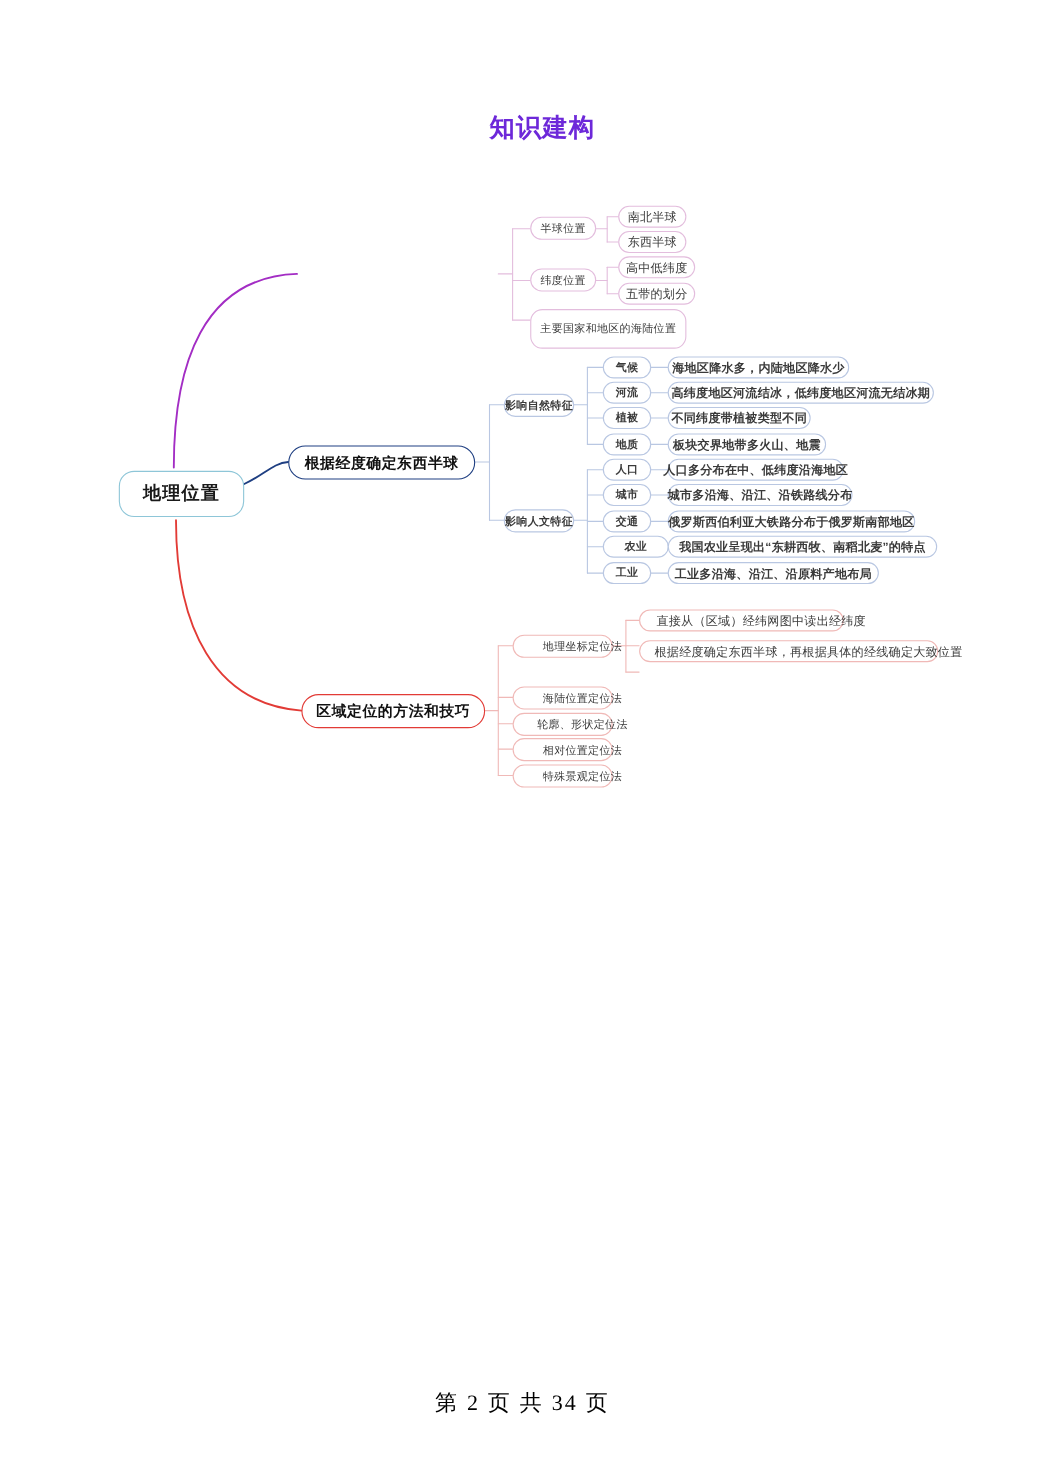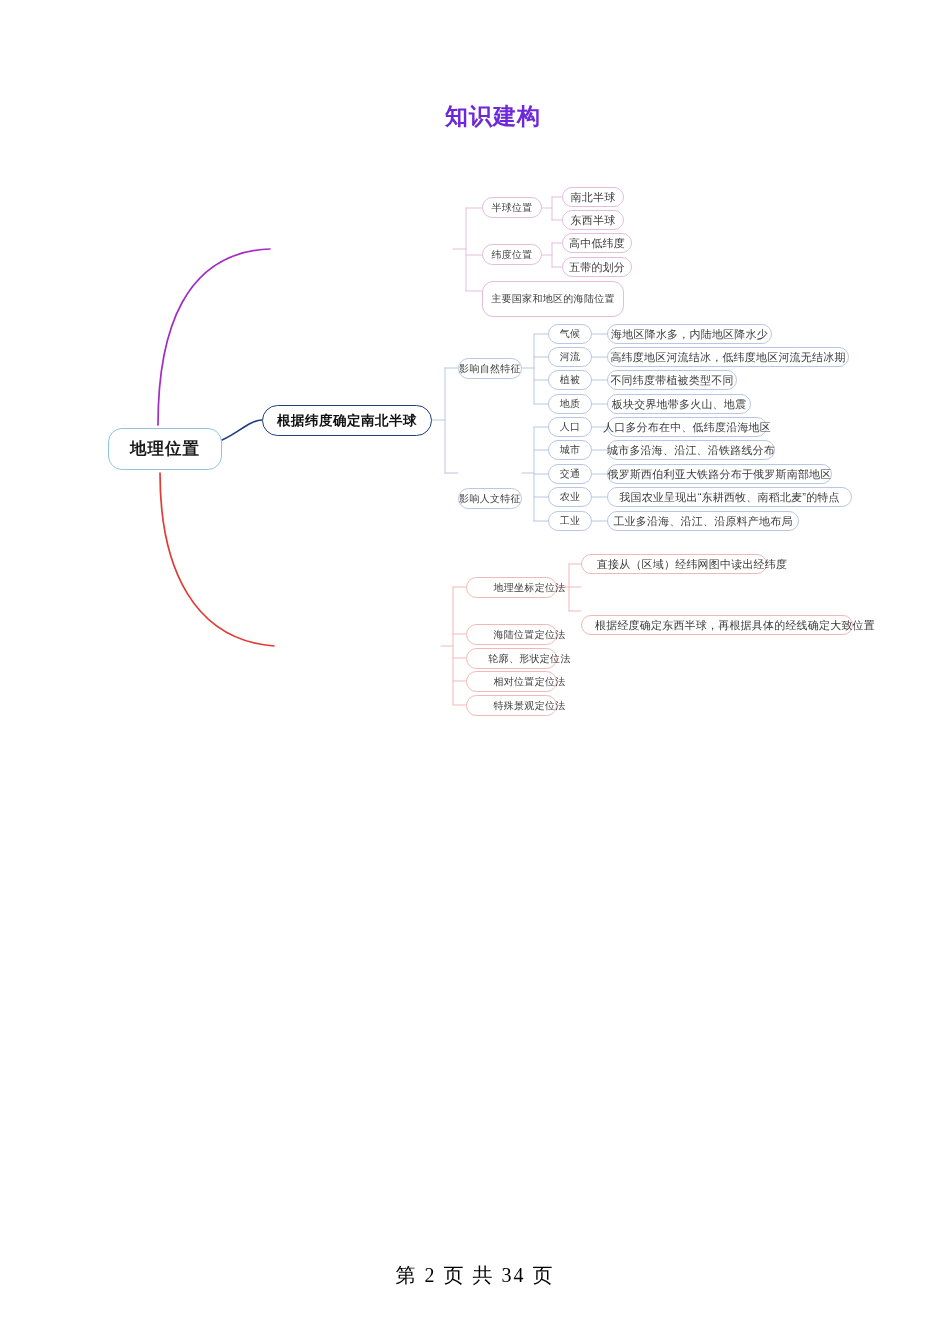--- a/index.html
+++ b/index.html
@@ -81,21 +81,21 @@
   
   .node-l3 {
     border-radius: 11px;
     font-size: 11px;
     color: #3a3a3a;
     border-width: 0.9px;
     border-style: solid;
     letter-spacing: 0.2px;
   }
   .tone-purple { border-color: #e3bddd; }
-  .tone-blue   { border-color: #b9c7e2; }
+  .tone-blue   { border-color: #b9c7e2; font-weight: bold; }
   .tone-red    { border-color: #f0b9b7; padding-left: 36px; }
   #footer {
     position: absolute;
     top: 1262px;
     left: 0;
     width: 950px;
     text-align: center;
     font-size: 20px;
     color: #000000;
     font-family: "Liberation Serif", "DejaVu Serif", serif;
@@ -187,57 +187,58 @@
   <div class="node node-l2 tone-purple" style="left:482px; top:197px; width:60px; height:21px;">半球位置</div>
   <div class="node node-l3 tone-purple" style="left:562px; top:187px; width:62px; height:20px;">南北半球</div>
   <div class="node node-l3 tone-purple" style="left:562px; top:210px; width:62px; height:20px;">东西半球</div>
 
   <div class="node node-l2 tone-purple" style="left:482px; top:244px; width:60px; height:21px;">纬度位置</div>
   <div class="node node-l3 tone-purple" style="left:562px; top:233px; width:70px; height:20px;">高中低纬度</div>
   <div class="node node-l3 tone-purple" style="left:562px; top:257px; width:70px; height:20px;">五带的划分</div>
 
   <div class="node node-l2 tone-purple" style="left:482px; top:281px; width:142px; height:36px;">主要国家和地区的海陆位置</div>
 
-  <div class="node node-l1 l1-blue" style="left:262px; top:405px; width:170px; height:31px;">根据纬度确定南北半球</div>
+  <div class="node node-l1 l1-blue" style="left:262px; top:405px; width:170px; height:31px;">根据经度确定东西半球</div>
 
   <div class="node node-l2 tone-blue" style="left:458px; top:358px; width:64px; height:21px;">影响自然特征</div>
 
   <div class="node node-l2 tone-blue" style="left:548px; top:324px; width:44px; height:20px;">气候</div>
   <div class="node node-l3 tone-blue" style="left:607px; top:324px; width:165px; height:20px;">海地区降水多，内陆地区降水少</div>
 
   <div class="node node-l2 tone-blue" style="left:548px; top:347px; width:44px; height:20px;">河流</div>
   <div class="node node-l3 tone-blue" style="left:607px; top:347px; width:242px; height:20px;">高纬度地区河流结冰，低纬度地区河流无结冰期</div>
 
   <div class="node node-l2 tone-blue" style="left:548px; top:370px; width:44px; height:20px;">植被</div>
   <div class="node node-l3 tone-blue" style="left:607px; top:370px; width:130px; height:20px;">不同纬度带植被类型不同</div>
 
   <div class="node node-l2 tone-blue" style="left:548px; top:394px; width:44px; height:20px;">地质</div>
   <div class="node node-l3 tone-blue" style="left:607px; top:394px; width:144px; height:20px;">板块交界地带多火山、地震</div>
 
-  <div class="node node-l2 tone-blue" style="left:458px; top:488px; width:64px; height:21px;">影响人文特征</div>
+  <div class="node node-l2 tone-blue" style="left:458px; top:463px; width:64px; height:21px;">影响人文特征</div>
 
   <div class="node node-l2 tone-blue" style="left:548px; top:417px; width:44px; height:20px;">人口</div>
   <div class="node node-l3 tone-blue" style="left:607px; top:417px; width:160px; height:20px;">人口多分布在中、低纬度沿海地区</div>
 
   <div class="node node-l2 tone-blue" style="left:548px; top:440px; width:44px; height:20px;">城市</div>
   <div class="node node-l3 tone-blue" style="left:607px; top:440px; width:168px; height:20px;">城市多沿海、沿江、沿铁路线分布</div>
 
   <div class="node node-l2 tone-blue" style="left:548px; top:464px; width:44px; height:20px;">交通</div>
   <div class="node node-l3 tone-blue" style="left:607px; top:464px; width:225px; height:20px;">俄罗斯西伯利亚大铁路分布于俄罗斯南部地区</div>
 
-  <div class="node node-l2 tone-blue" style="left:548px; top:487px; width:44px; height:20px;">农业</div>
+  <div class="node node-l2 tone-blue" style="left:548px; top:487px; width:60px; height:20px;">农业</div>
   <div class="node node-l3 tone-blue" style="left:607px; top:487px; width:245px; height:20px;">我国农业呈现出“东耕西牧、南稻北麦”的特点</div>
 
   <div class="node node-l2 tone-blue" style="left:548px; top:511px; width:44px; height:20px;">工业</div>
   <div class="node node-l3 tone-blue" style="left:607px; top:511px; width:192px; height:20px;">工业多沿海、沿江、沿原料产地布局</div>
 
+  <div class="node node-l1 l1-red" style="left:274px; top:631px; width:167px; height:31px;">区域定位的方法和技巧</div>
 
   <div class="node node-l2 tone-red" style="left:466px; top:577px; width:91px; height:21px;">地理坐标定位法</div>
   <div class="node node-l3 tone-red" style="left:581px; top:554px; width:186px; height:20px;">直接从（区域）经纬网图中读出经纬度</div>
-  <div class="node node-l3 tone-red" style="left:581px; top:615px; width:272px; height:20px;">根据经度确定东西半球，再根据具体的经线确定大致位置</div>
+  <div class="node node-l3 tone-red" style="left:581px; top:582px; width:272px; height:20px;">根据经度确定东西半球，再根据具体的经线确定大致位置</div>
 
   <div class="node node-l2 tone-red" style="left:466px; top:624px; width:91px; height:21px;">海陆位置定位法</div>
   <div class="node node-l2 tone-red" style="left:466px; top:648px; width:91px; height:21px;">轮廓、形状定位法</div>
   <div class="node node-l2 tone-red" style="left:466px; top:671px; width:91px; height:21px;">相对位置定位法</div>
   <div class="node node-l2 tone-red" style="left:466px; top:695px; width:91px; height:21px;">特殊景观定位法</div>
 
   <div id="footer">第 2 页 共 34 页</div>
 
 </div>
 

